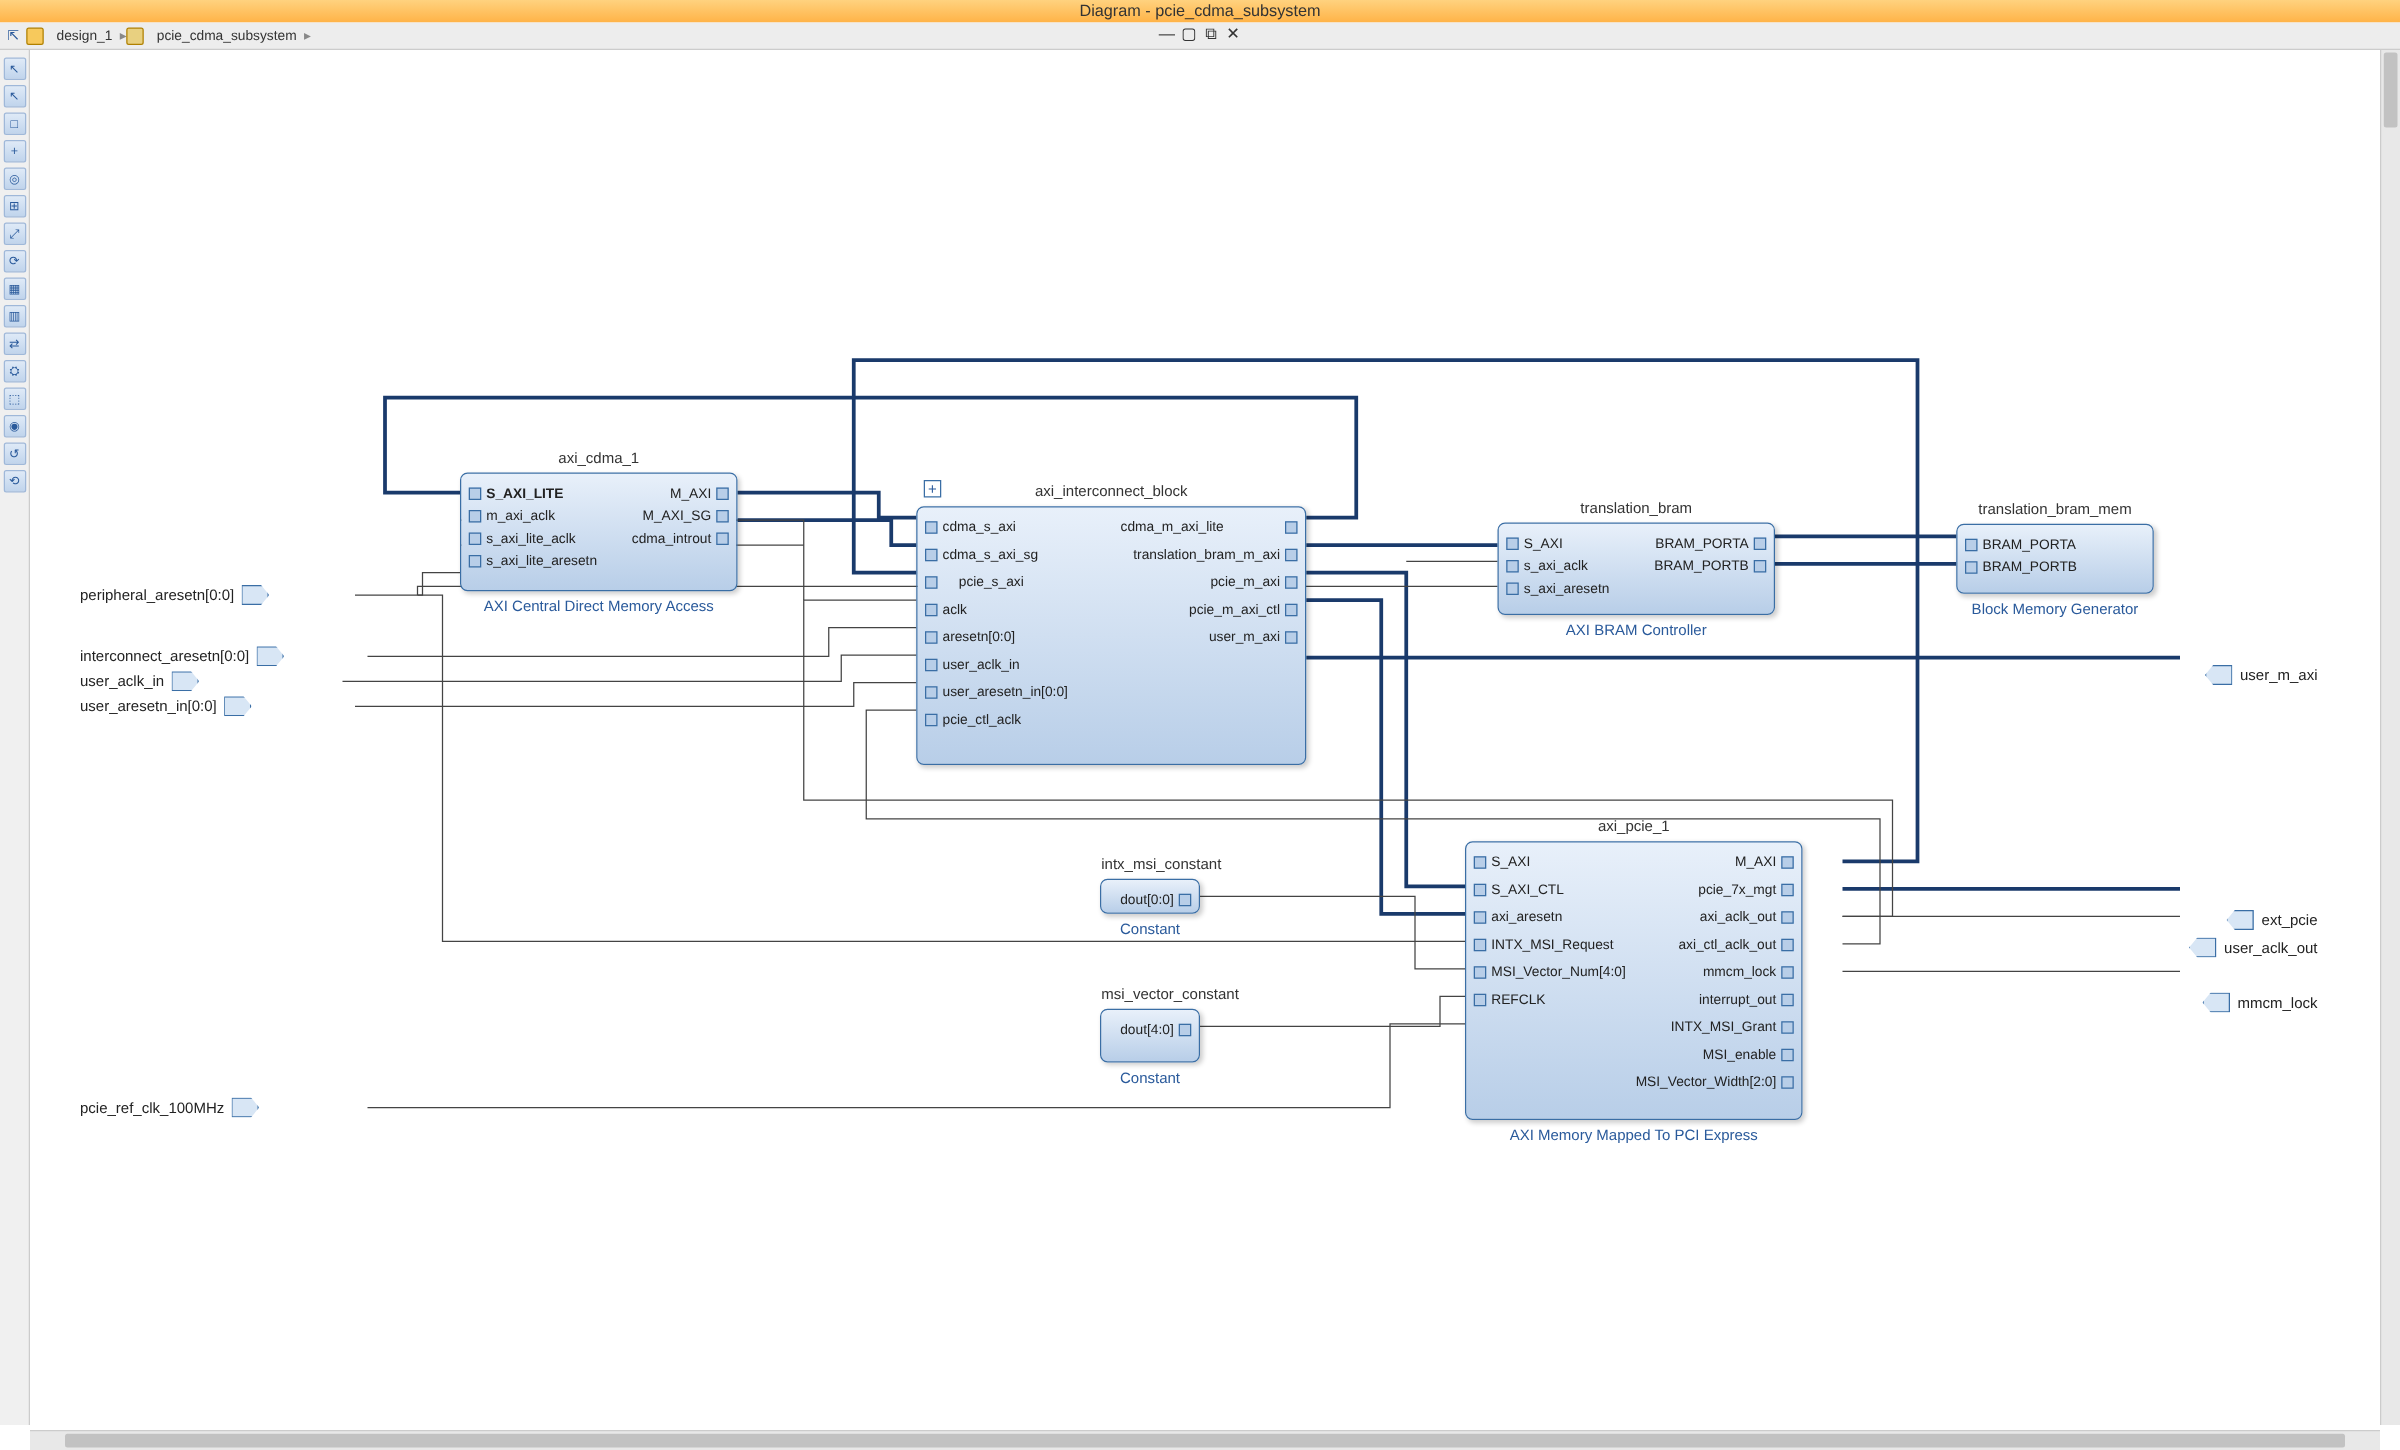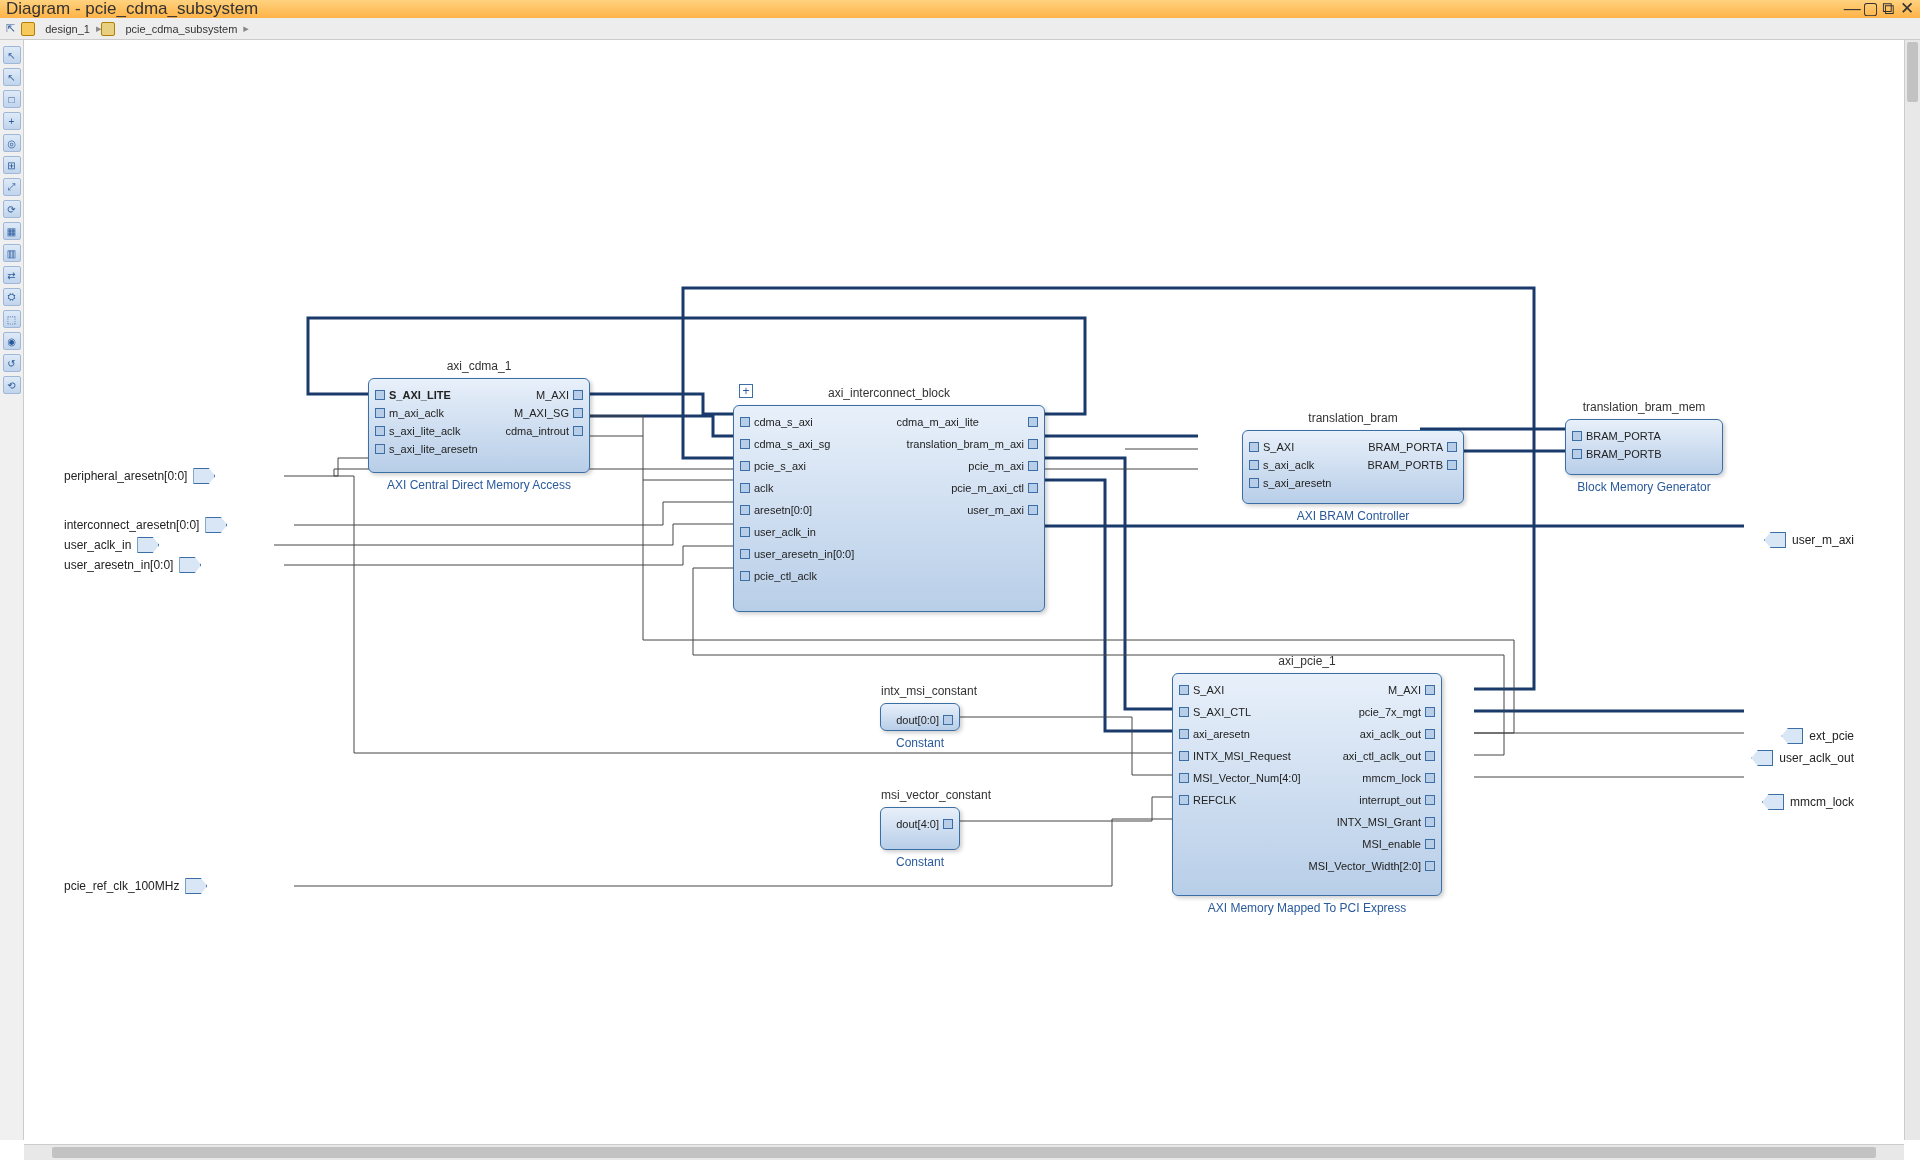--- a/index.html
+++ b/index.html
@@ -1,17 +1,17 @@
 <!DOCTYPE html>
 <html><head>
 <meta charset="utf-8">
 <style>
 * { box-sizing: border-box; margin: 0; padding: 0; }
 body { font-family: Tahoma, Arial, sans-serif; font-size: 11px; background: #fff; overflow: hidden; width: 1920px; height: 1160px; }
-.title-bar { background: linear-gradient(#ffd27f, #ffb347); height: 18px; line-height: 18px; padding: 0 6px; font-size: 17px; color: #333; display: flex; justify-content: space-between; align-items: center; }
+.title-bar { background: linear-gradient(#ffd27f, #ffb347); height: 18px; line-height: 18px; padding: 0 6px; font-size: 13px; color: #333; display: flex; justify-content: space-between; align-items: center; flex-direction: column; }
 .title-bar .ctrls span { display:inline-block; width:14px; text-align:center; cursor:pointer; }
 .breadcrumb { height: 22px; background: #ededed; border-bottom: 1px solid #ccc; padding: 0 6px; display: flex; align-items: center; font-size: 11px; color: #333; }
 .breadcrumb .bc-item { padding: 0 6px; }
 .breadcrumb .sep { color: #888; }
 .bc-icon { width:14px; height:14px; background:#f7c95c; border:1px solid #b08000; display:inline-block; margin-right:4px; border-radius:2px; }
 .app-body { position:absolute; top:40px; left:0; right:0; bottom:20px; display:flex; }
 .toolbar { width:24px; background:#f0f0f0; border-right:1px solid #ccc; display:flex; flex-direction:column; align-items:center; padding-top:4px; }
 .toolbar .tb { width:18px; height:18px; margin:2px 0; border:1px solid #9fb8d9; background:linear-gradient(#dfeaf7,#c0d4ec); border-radius:2px; cursor:pointer; display:flex; align-items:center; justify-content:center; font-size:10px; color:#2a5a9b; }
 .canvas-wrap { flex:1; position:relative; overflow:auto; background:#fff; }
 .canvas { position:relative; width:1870px; height:1080px; }
@@ -145,21 +145,21 @@
         <div class="block" style="left: 709px; top: 338px; width: 312px; height: 207px; margin-top: 27px;">
           <div class="block-title">axi_interconnect_block</div>
           <div class="port left" style="top: 10px;">
             <span class="pin"></span>
             <span>cdma_s_axi</span>
           </div>
           <div class="port left" style="top: 32px;">
             <span class="pin"></span>
             <span>cdma_s_axi_sg</span>
           </div>
-          <div class="port left" style="top: 54px;">
+          <div class="port left" style="top: 54px; gap: 13px;">
             <span class="pin"></span>
             <span>pcie_s_axi</span>
           </div>
           <div class="port left" style="top: 76px;">
             <span class="pin"></span>
             <span>aclk</span>
           </div>
           <div class="port left" style="top: 98px;">
             <span class="pin"></span>
             <span>aresetn[0:0]</span>
@@ -190,21 +190,21 @@
           </div>
           <div class="port right" style="top: 76px;">
             <span>pcie_m_axi_ctl</span>
             <span class="pin"></span>
           </div>
           <div class="port right" style="top: 98px;">
             <span>user_m_axi</span>
             <span class="pin"></span>
           </div>
         </div>
-        <div class="block" style="left: 1174px; top: 390px; width: 222px; height: 74px; margin-left: 44px;">
+        <div class="block" style="left: 1174px; top: 378px; width: 222px; height: 74px;">
           <div class="block-title">translation_bram</div>
           <div class="block-subtitle">AXI BRAM Controller</div>
           <div class="port left" style="top: 10px;">
             <span class="pin"></span>
             <span>S_AXI</span>
           </div>
           <div class="port left" style="top: 28px;">
             <span class="pin"></span>
             <span>s_axi_aclk</span>
           </div>

